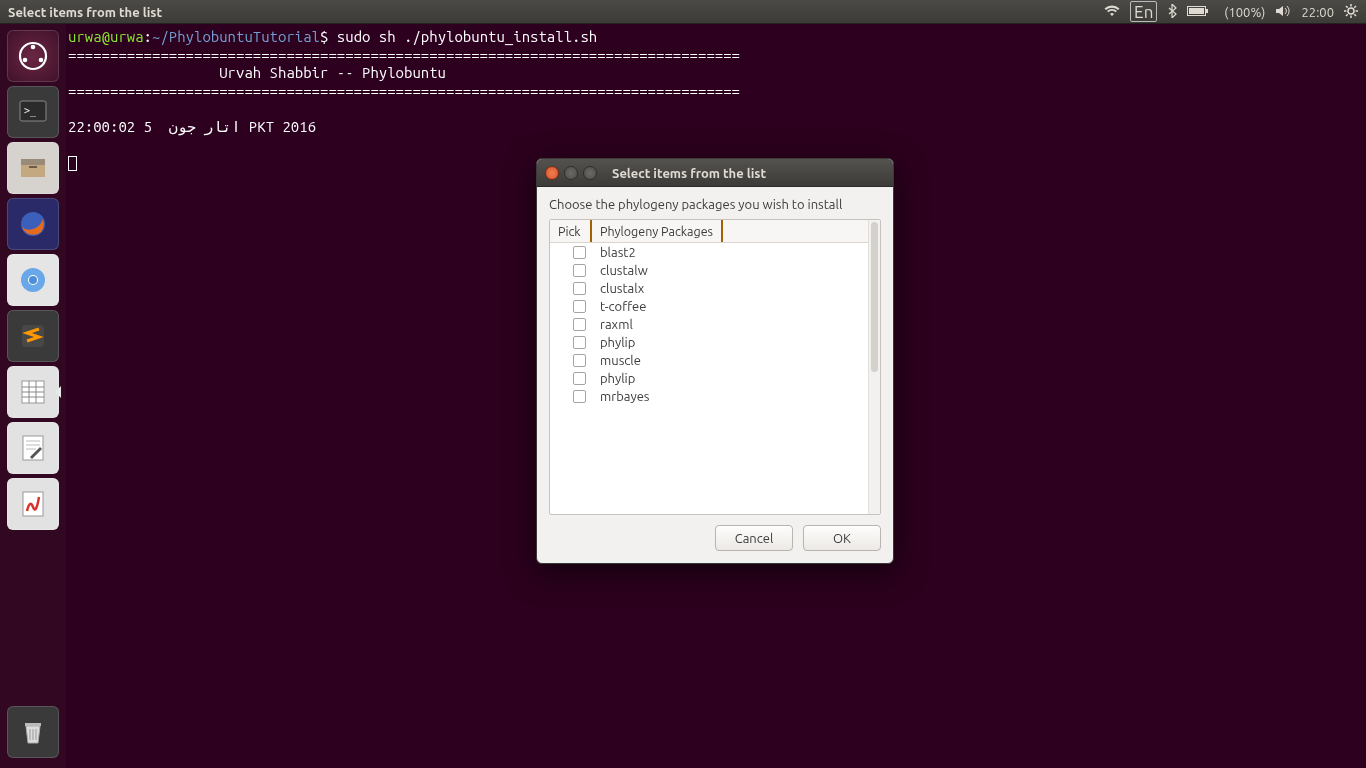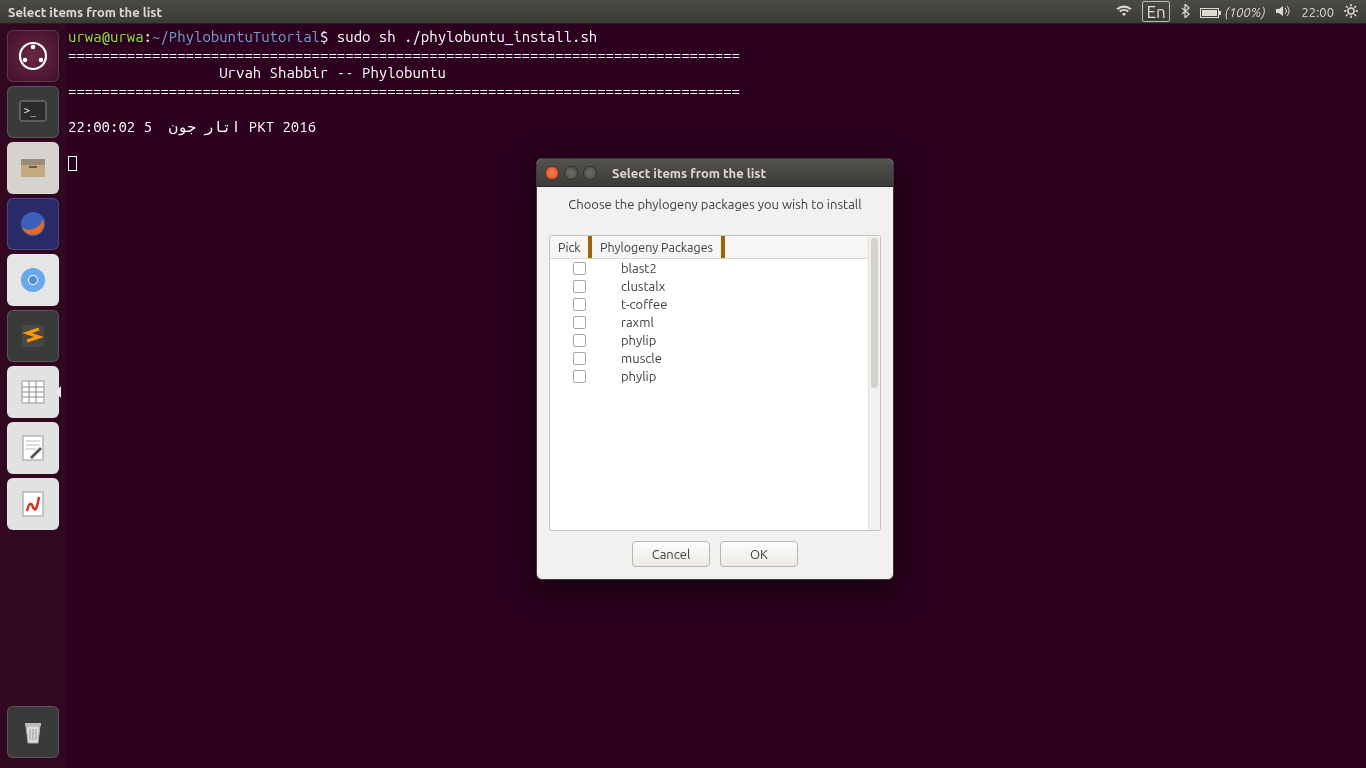--- a/index.html
+++ b/index.html
@@ -84,37 +84,37 @@
   height:28px;
   background:linear-gradient(#54524f,#3c3b38);
   display:flex; align-items:center; padding:0 8px;
   border-bottom:1px solid #2a2a28;
 }
 .win-btn { width:14px; height:14px; border-radius:50%; margin-right:5px; }
 .win-close { background:radial-gradient(#f08050,#d9522c); border:1px solid #7a2a10; }
 .win-min, .win-max { background:radial-gradient(#6b6a67,#4e4d4a); border:1px solid #2f2e2c; }
 .dlg-title .t { flex:1; text-align:left; color:#dfdbd2; font-weight:bold; font-size:13px; margin-left:10px; }
 .dlg-body { padding:10px 12px 12px; font-size:13px; color:#3c3c3c; }
-.instr { margin-bottom:24px;text-align:center; }
+.instr { margin-bottom:8px; }
 .listbox {
   border:1px solid #c6c3bf; background:#fff; border-radius:2px;
   height:296px; display:flex;
 }
 .list-inner { flex:1; overflow:hidden; }
 .list-head { display:flex; background:#f7f6f5; border-bottom:1px solid #d9d6d2; font-size:12.5px; }
-.list-head .col { padding:4px 8px; border-right:4px solid #a16207; }
+.list-head .col { padding:4px 8px; border-right:2px solid #a16207; }
 .list-head .col.pick { width:42px; }
 .list-rows { }
-.row { display:flex; align-items:center; padding:2px 8px; font-size:13px;gap:21px; }
+.row { display:flex; align-items:center; padding:2px 8px; font-size:13px; }
 .row .cbwrap { width:42px; display:flex; justify-content:center; }
 .cb { width:13px; height:13px; border:1px solid #a8a5a0; border-radius:2px; background:#fff; }
 .scrollbar { width:12px; background:#f2f1f0; border-left:1px solid #e2dfdb; position:relative; }
 .thumb { position:absolute; left:2px; right:2px; top:2px; height:150px; background:#d4d0cc; border-radius:4px; }
 
-.dlg-buttons { display:flex; justify-content:center; gap:10px; margin-top:10px; }
+.dlg-buttons { display:flex; justify-content:flex-end; gap:10px; margin-top:10px; }
 .btn {
   min-width:78px; padding:5px 14px;
   background:linear-gradient(#fdfdfc,#ece9e5);
   border:1px solid #b8b4af; border-radius:4px;
   font-size:13px; color:#3c3c3c; text-align:center;
 }
 </style>
 </head>
 <body>
 
@@ -126,21 +126,21 @@
       <svg width="16" height="12" viewBox="0 0 16 12">
           <path d="M8 11 L6 9 A3 3 0 0 1 10 9 Z M3 6 A7 7 0 0 1 13 6 L11.5 7.3 A5 5 0 0 0 4.5 7.3 Z M0.5 3.5 A11 11 0 0 1 15.5 3.5 L14 5 A9 9 0 0 0 2 5 Z" fill="#dfdbd2"></path>
         </svg>
     </span>
     <span class="lang-box">En</span>
     <span>
       <svg width="10" height="14" viewBox="0 0 10 14">
           <path d="M5 0 V14 L9 10 L2 4 M5 0 L9 4 L2 10" stroke="#dfdbd2" stroke-width="1.2" fill="none"></path>
         </svg>
     </span>
-    <span style="display:flex;align-items:flex-end;gap:3px;font-style:italic;">
+    <span style="display:flex;align-items:flex-start;gap:15px;">
       <svg width="22" height="12" viewBox="0 0 22 12">
           <rect x="0.5" y="1.5" width="18" height="9" stroke="#dfdbd2" fill="none"></rect>
           <rect x="2" y="3" width="15" height="6" fill="#dfdbd2"></rect>
           <rect x="19" y="4" width="2" height="4" fill="#dfdbd2"></rect>
         </svg>
       <span>(100%)</span>
     </span>
     <span>
       <svg width="16" height="14" viewBox="0 0 16 14">
           <path d="M1 5 H4 L8 2 V12 L4 9 H1 Z" fill="#dfdbd2"></path>
@@ -278,20 +278,26 @@
             <div class="row">
               <div class="cbwrap">
                 <div class="cb"></div>
               </div>
               <div>blast2</div>
             </div>
             <div class="row">
               <div class="cbwrap">
                 <div class="cb"></div>
               </div>
+              <div>clustalw</div>
+            </div>
+            <div class="row">
+              <div class="cbwrap">
+                <div class="cb"></div>
+              </div>
               <div>clustalx</div>
             </div>
             <div class="row">
               <div class="cbwrap">
                 <div class="cb"></div>
               </div>
               <div>t-coffee</div>
             </div>
             <div class="row">
               <div class="cbwrap">
@@ -309,20 +315,26 @@
               <div class="cbwrap">
                 <div class="cb"></div>
               </div>
               <div>muscle</div>
             </div>
             <div class="row">
               <div class="cbwrap">
                 <div class="cb"></div>
               </div>
               <div>phylip</div>
+            </div>
+            <div class="row">
+              <div class="cbwrap">
+                <div class="cb"></div>
+              </div>
+              <div>mrbayes</div>
             </div>
           </div>
       </div>
       <div class="scrollbar">
         <div class="thumb"></div>
       </div>
     </div>
     <div class="dlg-buttons">
       <div class="btn">Cancel</div>
       <div class="btn">OK</div>

